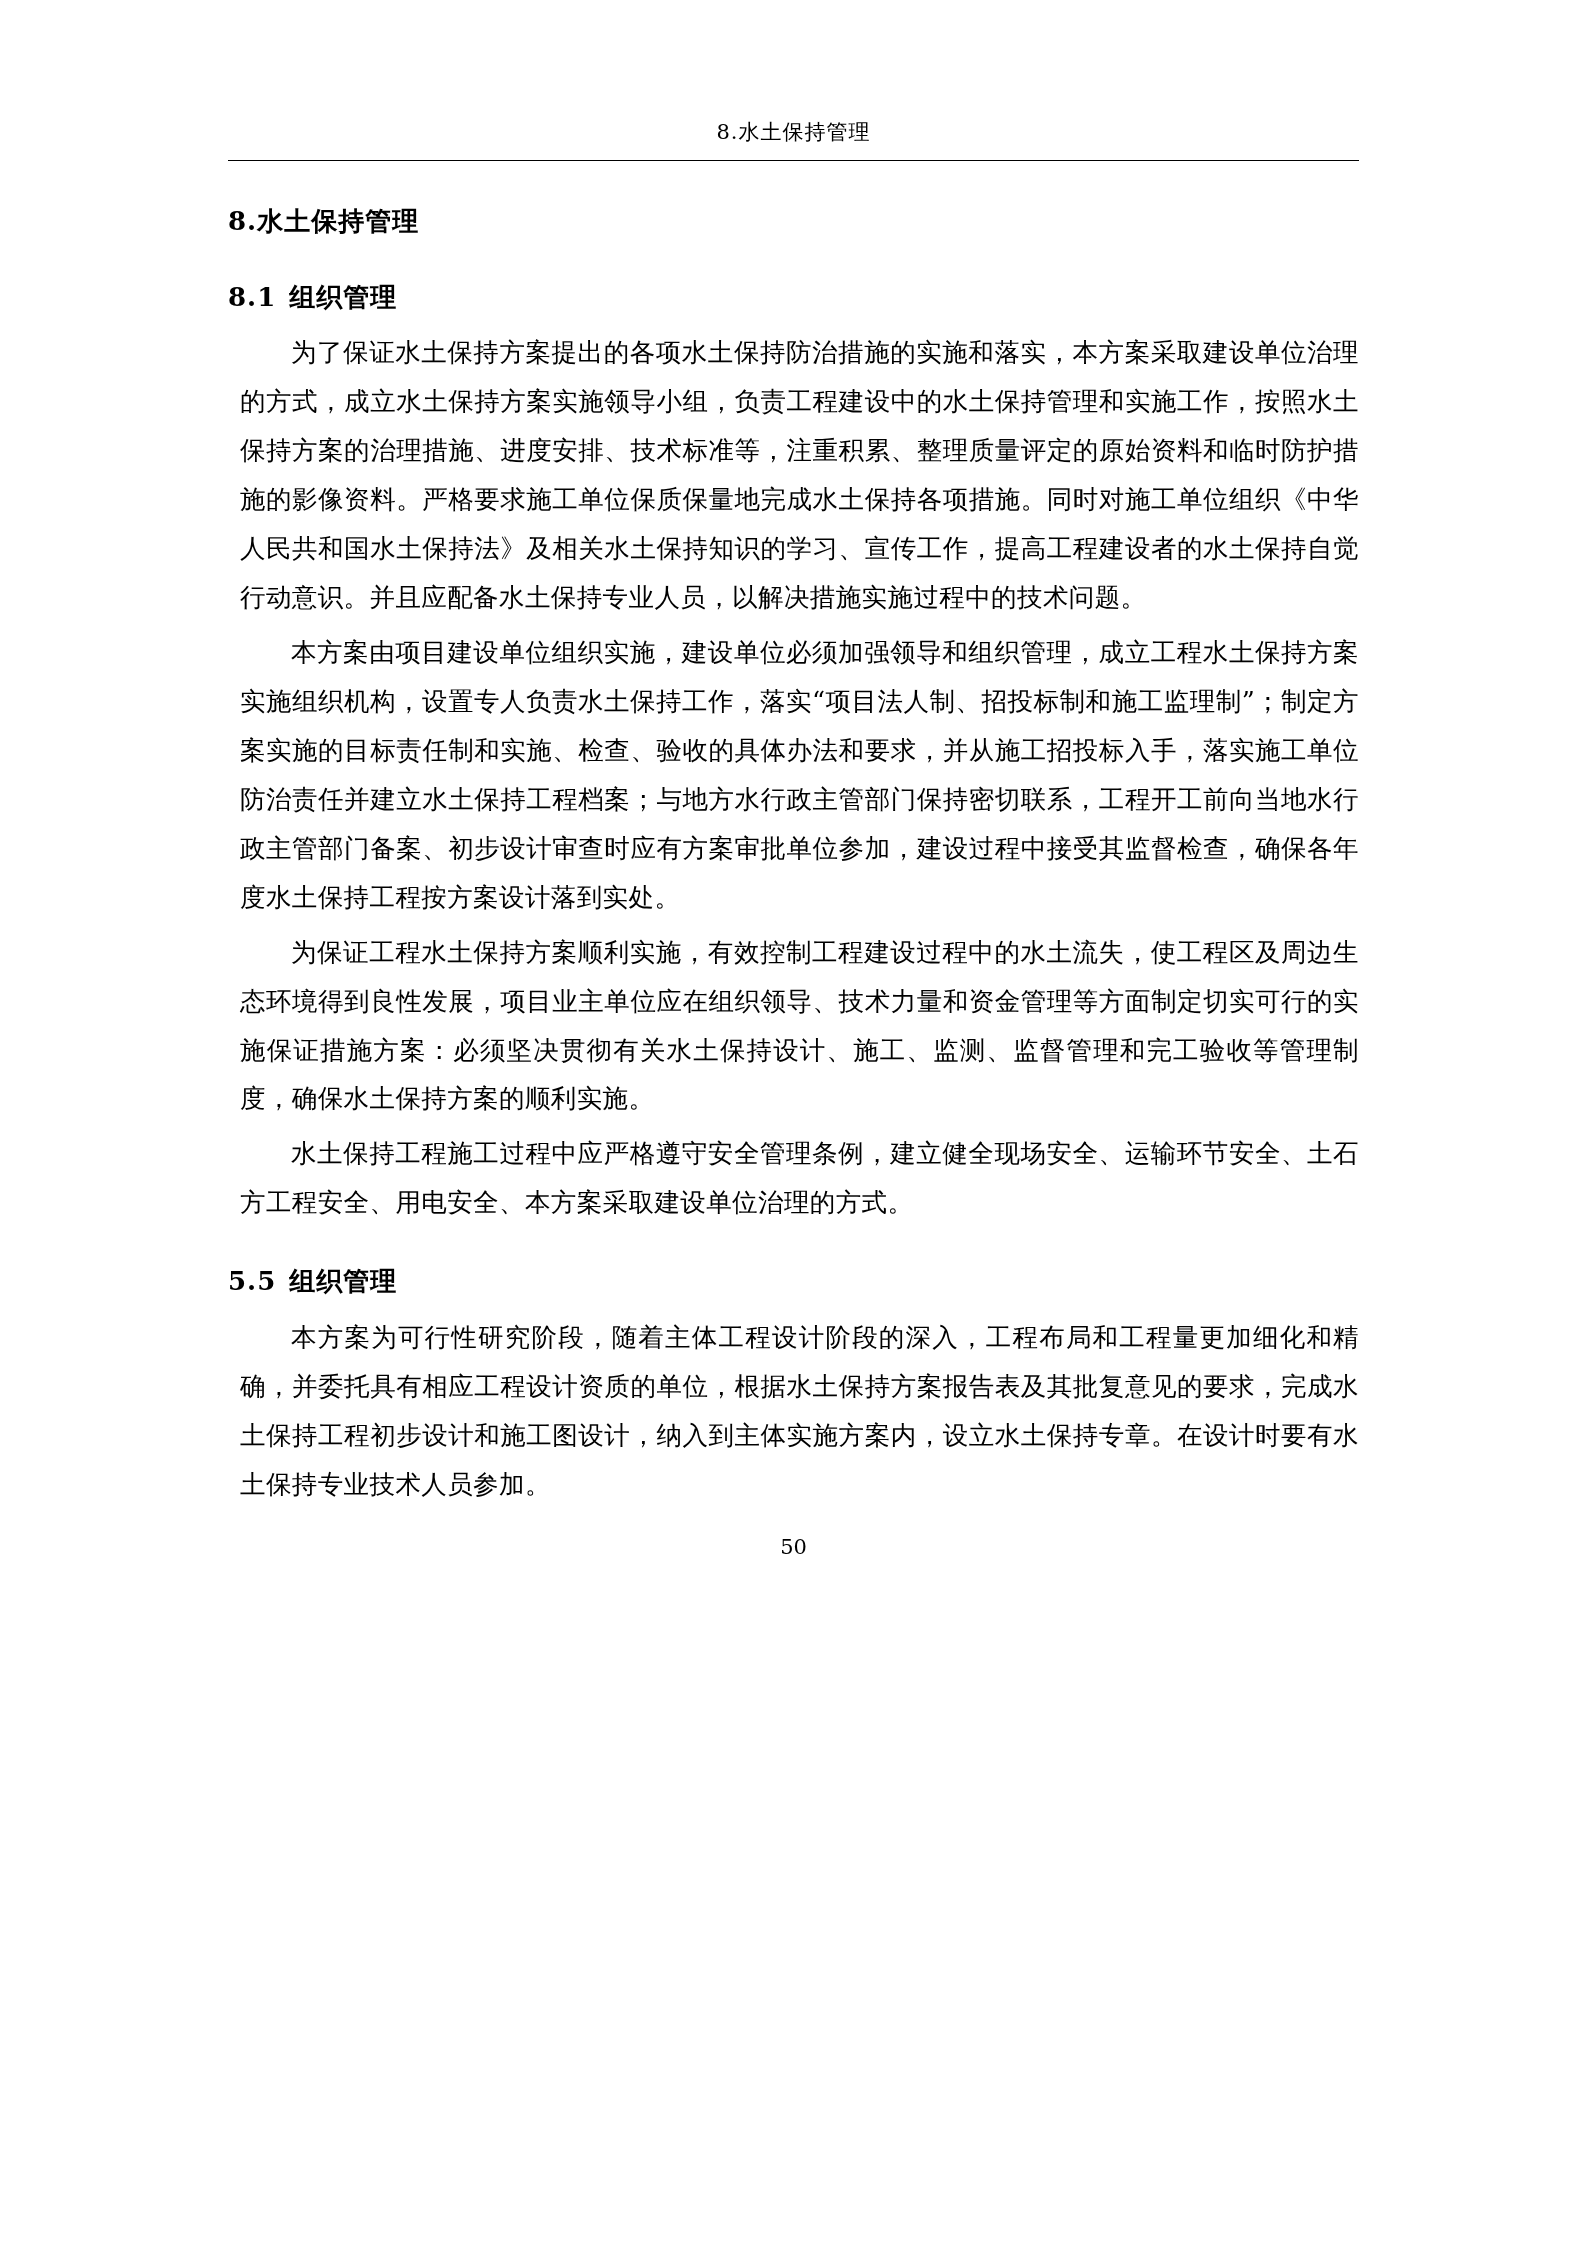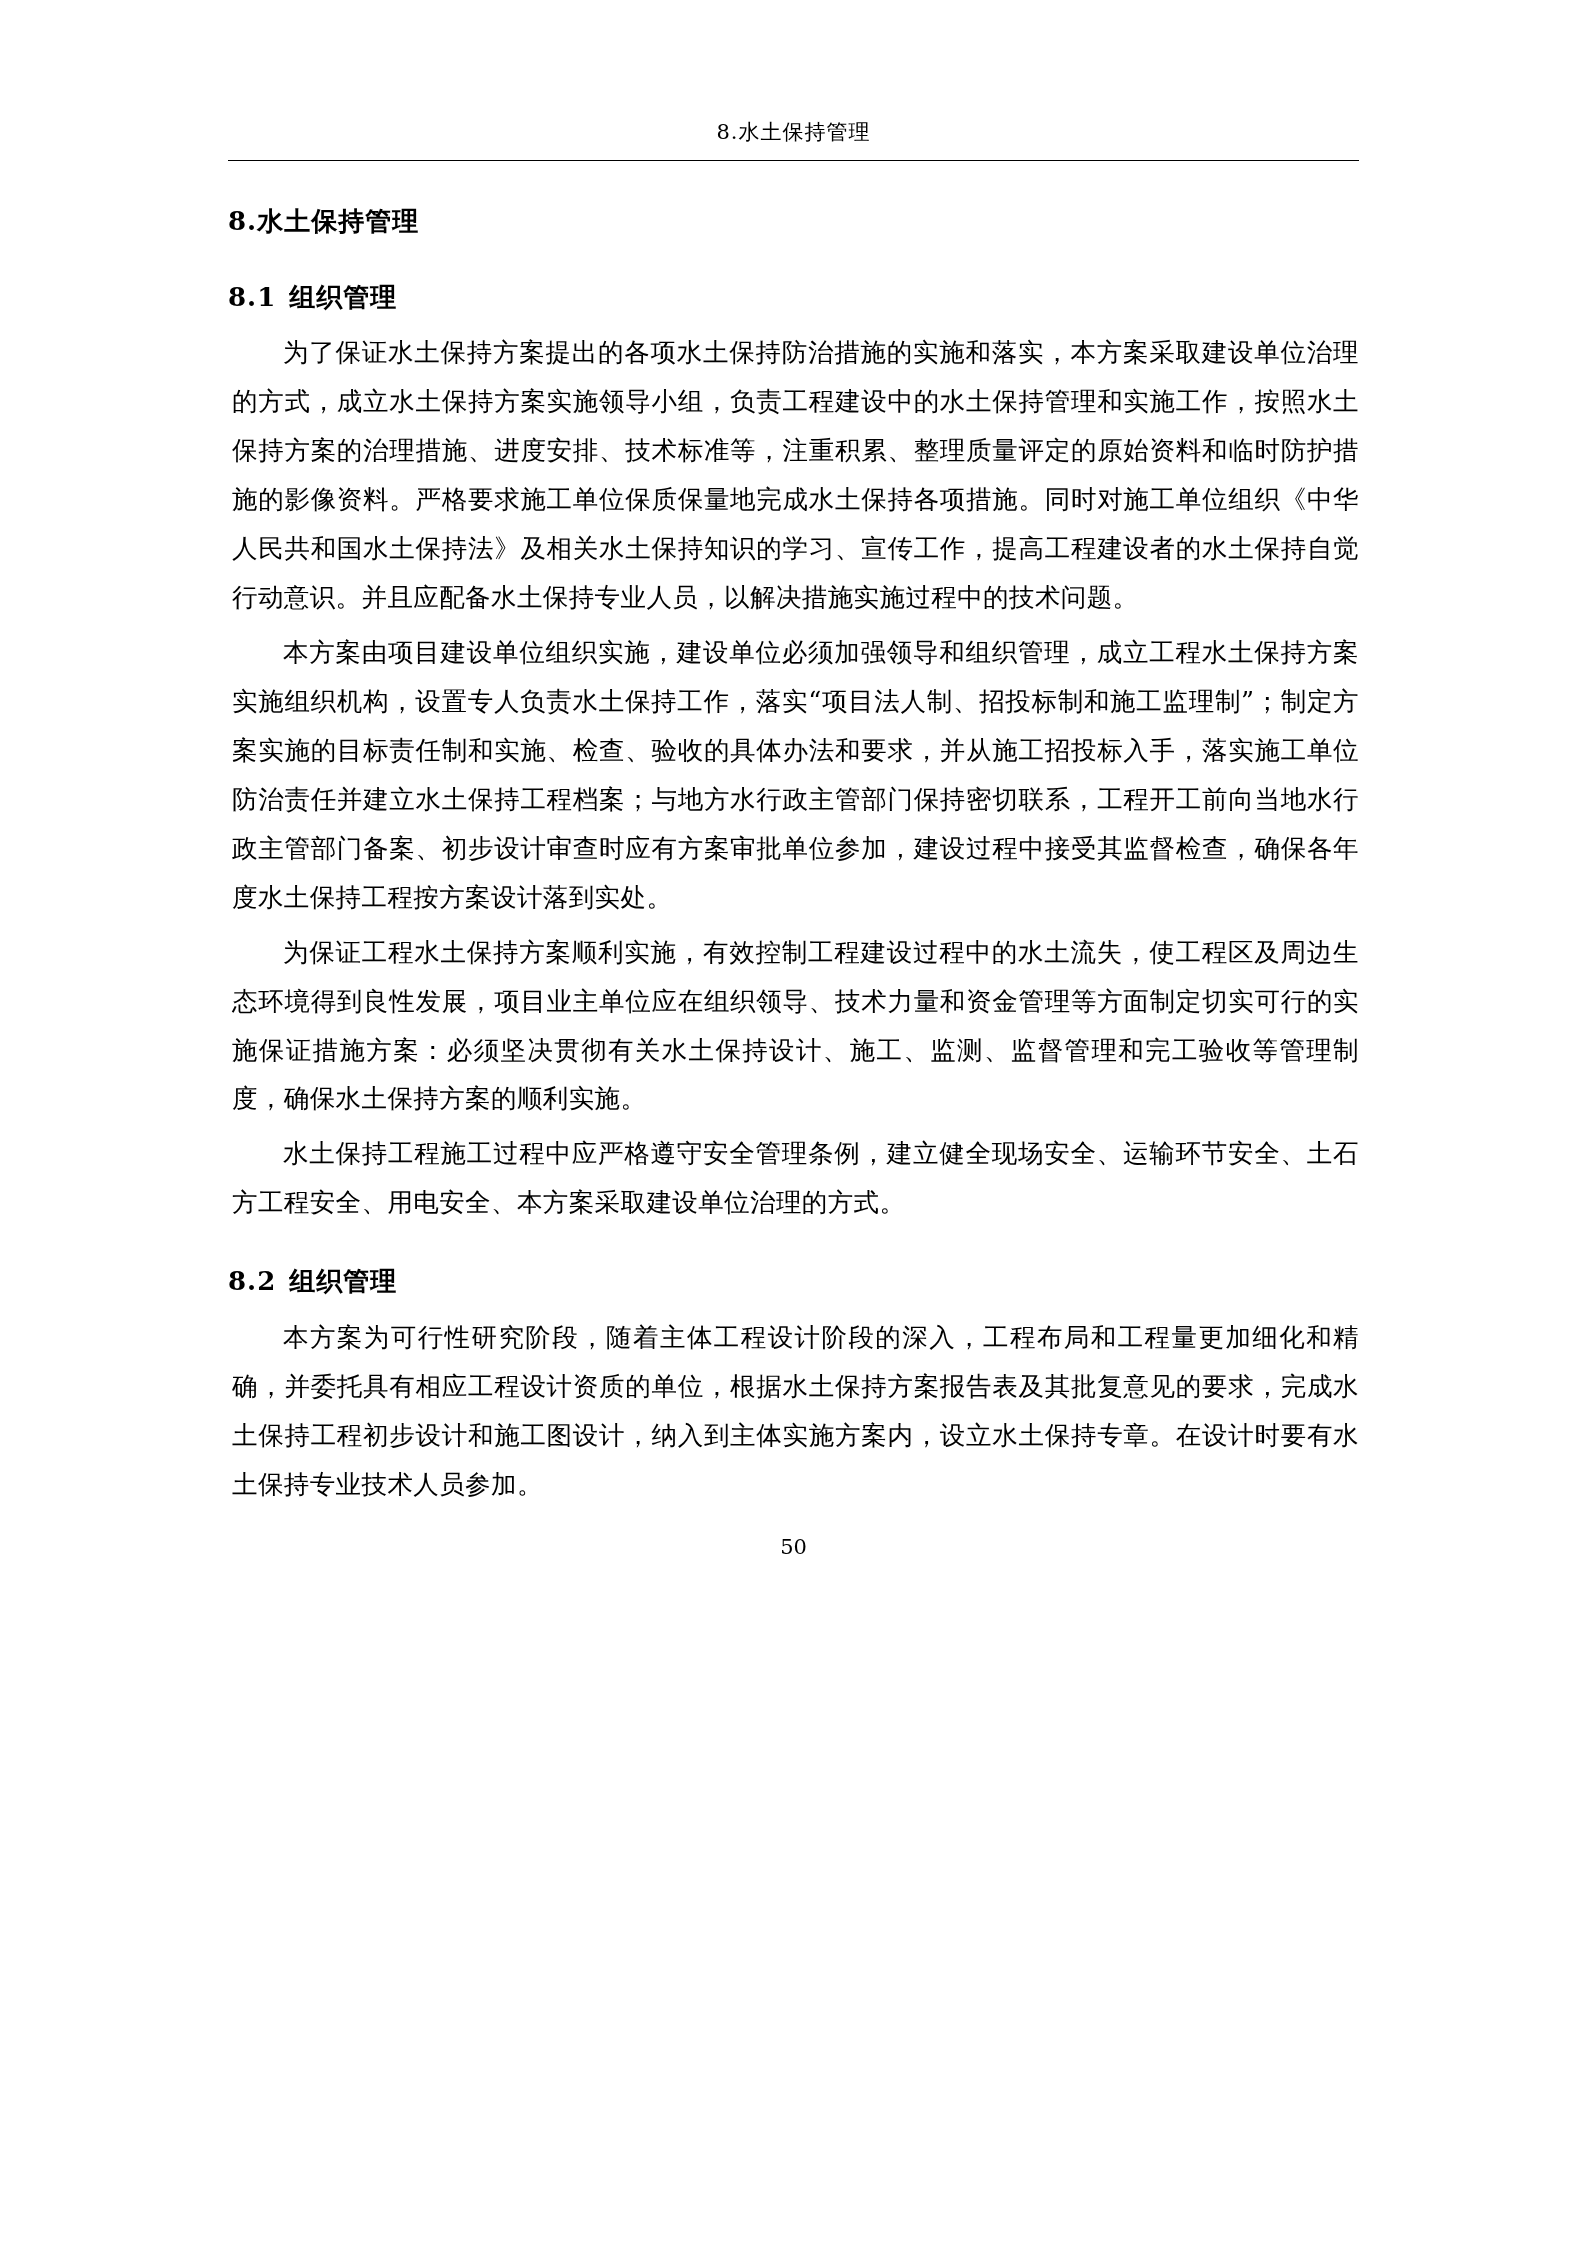--- a/index.html
+++ b/index.html
@@ -49,21 +49,21 @@
     margin: 34px 0 10px 0;
     letter-spacing: 1px;
     line-height: 1.6;
   }
   h2.sub-title .num {
     margin-right: 13px;
   }
   p.body-par {
     font-size: 25.5px;
     line-height: 1.92;
-    margin: 6px 0 6px 4px;
+    margin: 6px 0 6px 12px;
     text-indent: 2em;
     text-align: justify;
     text-justify: inter-ideograph;
     letter-spacing: 0.4px;
   }
   .page-number {
     text-align: center;
     font-size: 21px;
     margin-top: 26px;
     padding-bottom: 40px;
@@ -87,21 +87,21 @@
     <h2 class="sub-title">
       <span class="num">8.1</span><span>组织管理</span>
     </h2>
 
     <p class="body-par">为了保证水土保持方案提出的各项水土保持防治措施的实施和落实，本方案采取建设单位治理的方式，成立水土保持方案实施领导小组，负责工程建设中的水土保持管理和实施工作，按照水土保持方案的治理措施、进度安排、技术标准等，注重积累、整理质量评定的原始资料和临时防护措施的影像资料。严格要求施工单位保质保量地完成水土保持各项措施。同时对施工单位组织《中华人民共和国水土保持法》及相关水土保持知识的学习、宣传工作，提高工程建设者的水土保持自觉行动意识。并且应配备水土保持专业人员，以解决措施实施过程中的技术问题。</p>
     <p class="body-par">本方案由项目建设单位组织实施，建设单位必须加强领导和组织管理，成立工程水土保持方案实施组织机构，设置专人负责水土保持工作，落实“项目法人制、招投标制和施工监理制”；制定方案实施的目标责任制和实施、检查、验收的具体办法和要求，并从施工招投标入手，落实施工单位防治责任并建立水土保持工程档案；与地方水行政主管部门保持密切联系，工程开工前向当地水行政主管部门备案、初步设计审查时应有方案审批单位参加，建设过程中接受其监督检查，确保各年度水土保持工程按方案设计落到实处。</p>
     <p class="body-par">为保证工程水土保持方案顺利实施，有效控制工程建设过程中的水土流失，使工程区及周边生态环境得到良性发展，项目业主单位应在组织领导、技术力量和资金管理等方面制定切实可行的实施保证措施方案：必须坚决贯彻有关水土保持设计、施工、监测、监督管理和完工验收等管理制度，确保水土保持方案的顺利实施。</p>
     <p class="body-par">水土保持工程施工过程中应严格遵守安全管理条例，建立健全现场安全、运输环节安全、土石方工程安全、用电安全、本方案采取建设单位治理的方式。</p>
 
     <h2 class="sub-title">
-      <span class="num">8.2</span><span>组织管理</span>
+      <span class="num">5.5</span><span>组织管理</span>
     </h2>
 
     <p class="body-par">本方案为可行性研究阶段，随着主体工程设计阶段的深入，工程布局和工程量更加细化和精确，并委托具有相应工程设计资质的单位，根据水土保持方案报告表及其批复意见的要求，完成水土保持工程初步设计和施工图设计，纳入到主体实施方案内，设立水土保持专章。在设计时要有水土保持专业技术人员参加。</p>
 
     <div class="page-number">50</div>
 
   </div>
 </div>
 
 </body></html>

